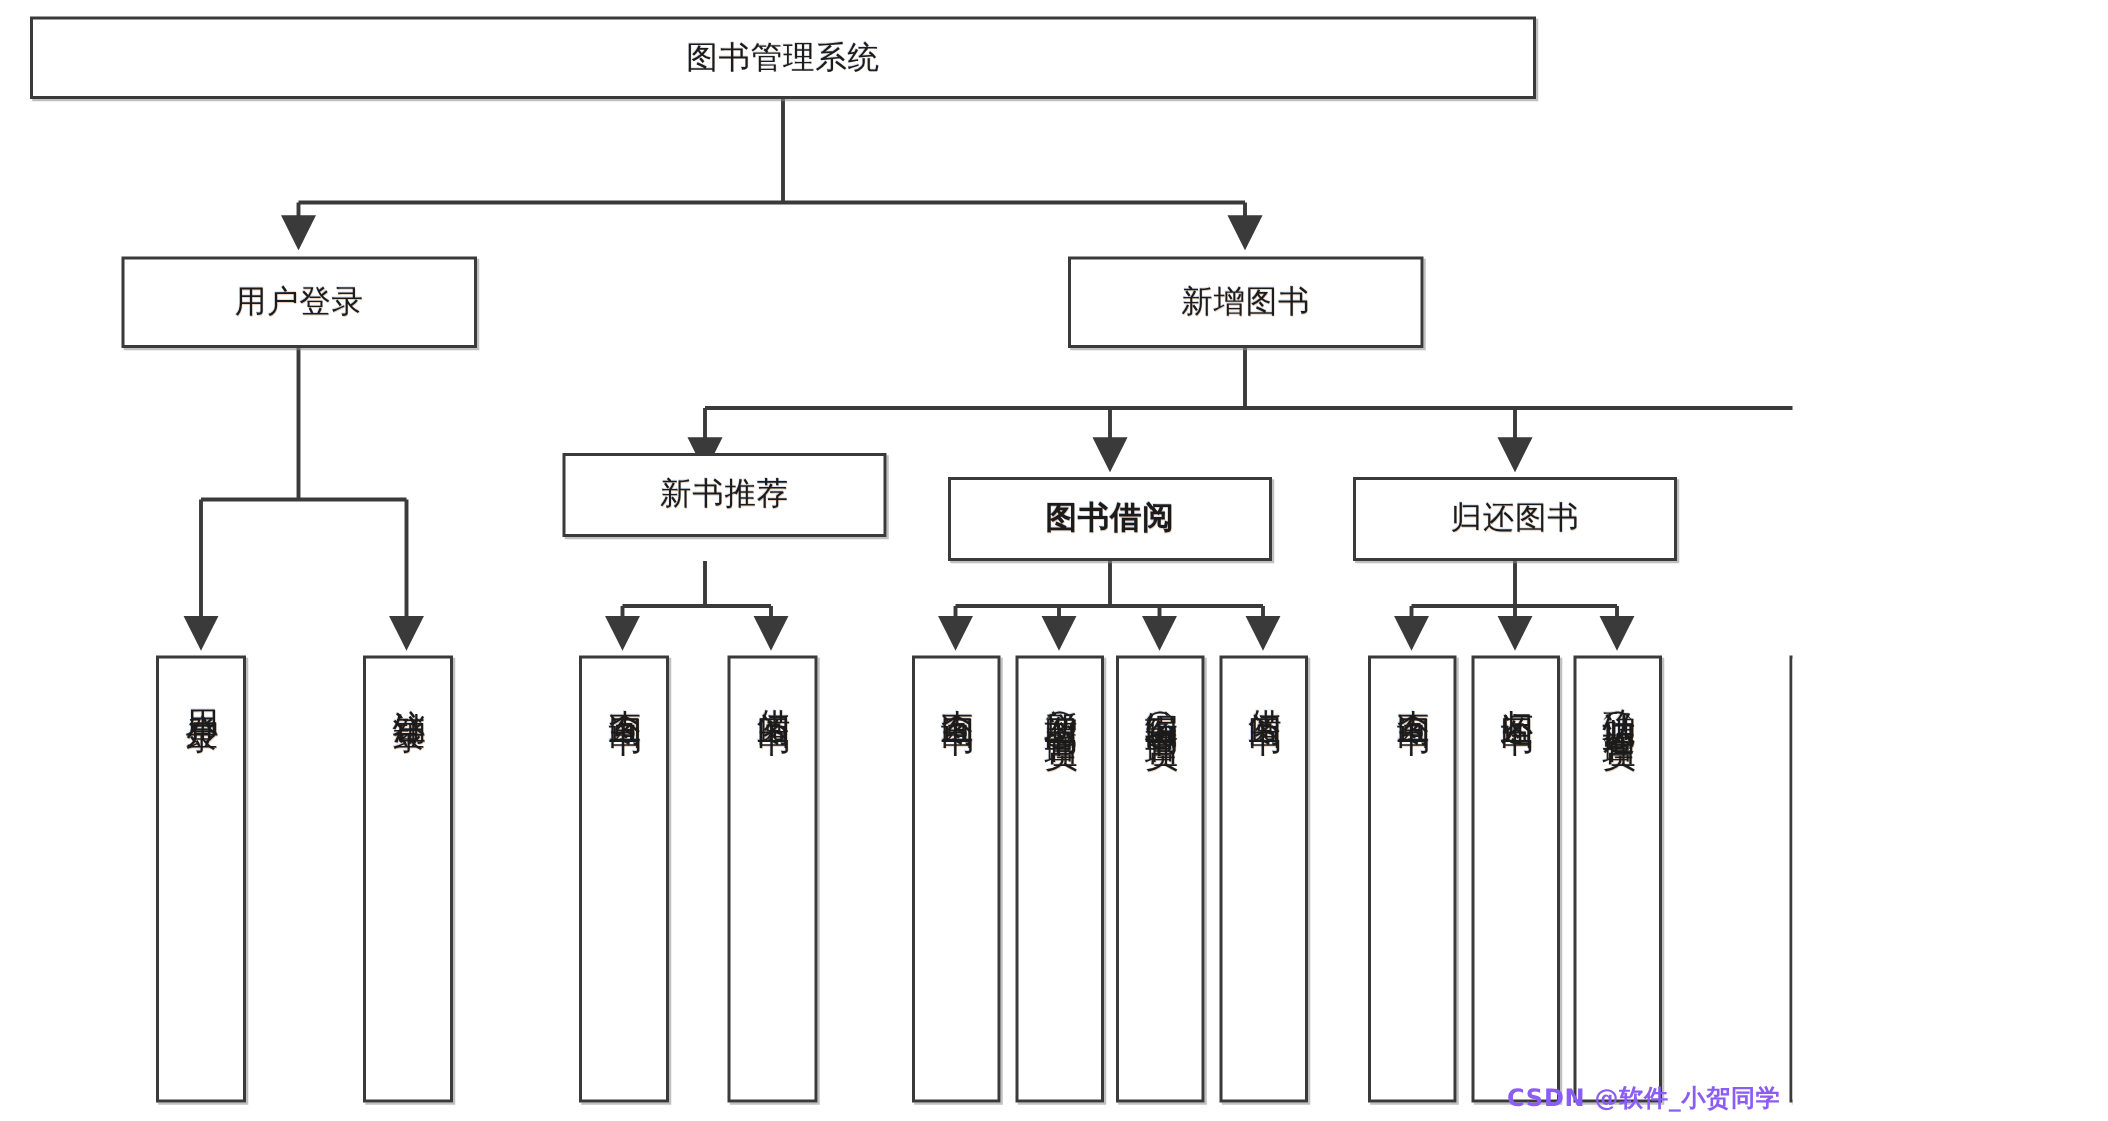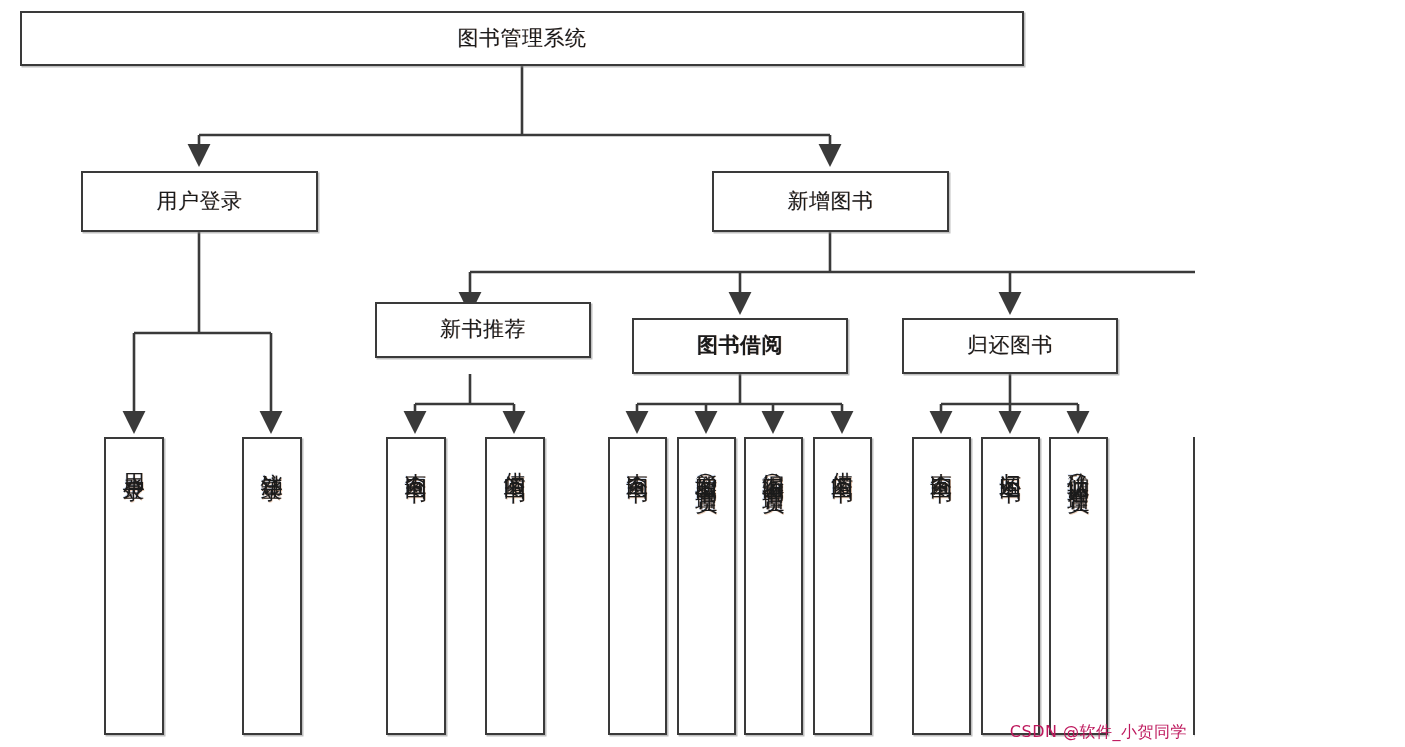--- a/index.html
+++ b/index.html
@@ -53,23 +53,24 @@
     font-size: 22px;
     line-height: 1.25;
     letter-spacing: 3px;
     white-space: nowrap;
   }
   #watermark {
     position: absolute;
     right: 8px;
     bottom: 4px;
     font-size: 16px;
-    color: #be185d;
+    color: #8b5cf6;
     letter-spacing: 0.5px;
     white-space: nowrap;
+    font-weight: bold;
   }
 </style>
 </head>
 <body>
 
 <div id="diagram-root">
 
   <svg class="wires" viewBox="0 0 1405 747">
     <defs>
       <marker id="arrow" viewBox="0 0 12 12" refX="10" refY="6" markerWidth="9" markerHeight="9" orient="auto-start-reverse">

